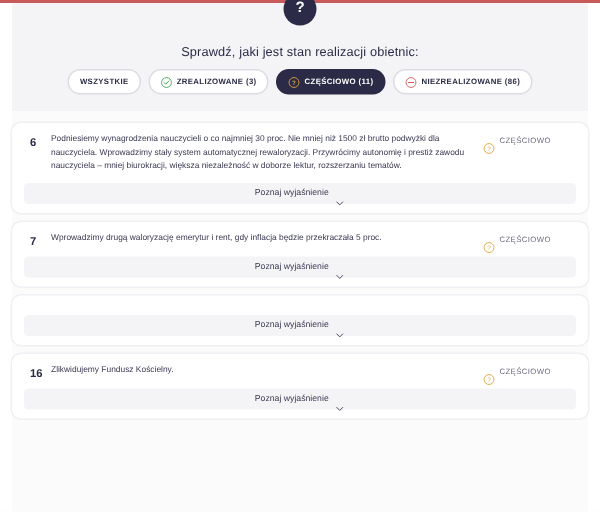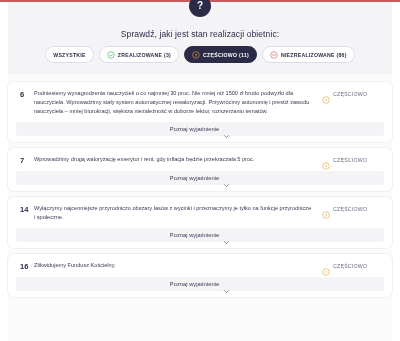--- a/index.html
+++ b/index.html
@@ -282,33 +282,20 @@
         <span class="expand-label">Poznaj wyjaśnienie</span>
         <span class="chevron">
           <svg viewBox="0 0 16 16" width="7" height="7">
             <path d="M3.5 6 L8 10.5 L12.5 6" fill="none" stroke="#3a3a52" stroke-width="1.4" stroke-linecap="round" stroke-linejoin="round"></path>
           </svg>
         </span>
       </div>
     </div>
 
     <div class="card">
-      <div class="card-top">
-        <div class="card-num">14</div>
-        <div class="card-text">Wyłączymy najcenniejsze przyrodniczo obszary lasów z wycinki i przeznaczymy je tylko na funkcje przyrodnicze i społeczne.</div>
-        <div class="card-status">
-          <span class="status-icon">
-            <svg viewBox="0 0 16 16" width="8" height="8">
-              <circle cx="8" cy="8" r="6.6" fill="none" stroke="#e0a33a" stroke-width="1.2"></circle>
-              <text x="8" y="11.2" font-size="8.5" font-family="'Liberation Sans', sans-serif" fill="#e0a33a" text-anchor="middle">?</text>
-            </svg>
-          </span>
-          <span class="status-label">CZĘŚCIOWO</span>
-        </div>
-      </div>
       <div class="expand-bar">
         <span class="expand-label">Poznaj wyjaśnienie</span>
         <span class="chevron">
           <svg viewBox="0 0 16 16" width="7" height="7">
             <path d="M3.5 6 L8 10.5 L12.5 6" fill="none" stroke="#3a3a52" stroke-width="1.4" stroke-linecap="round" stroke-linejoin="round"></path>
           </svg>
         </span>
       </div>
     </div>
 

